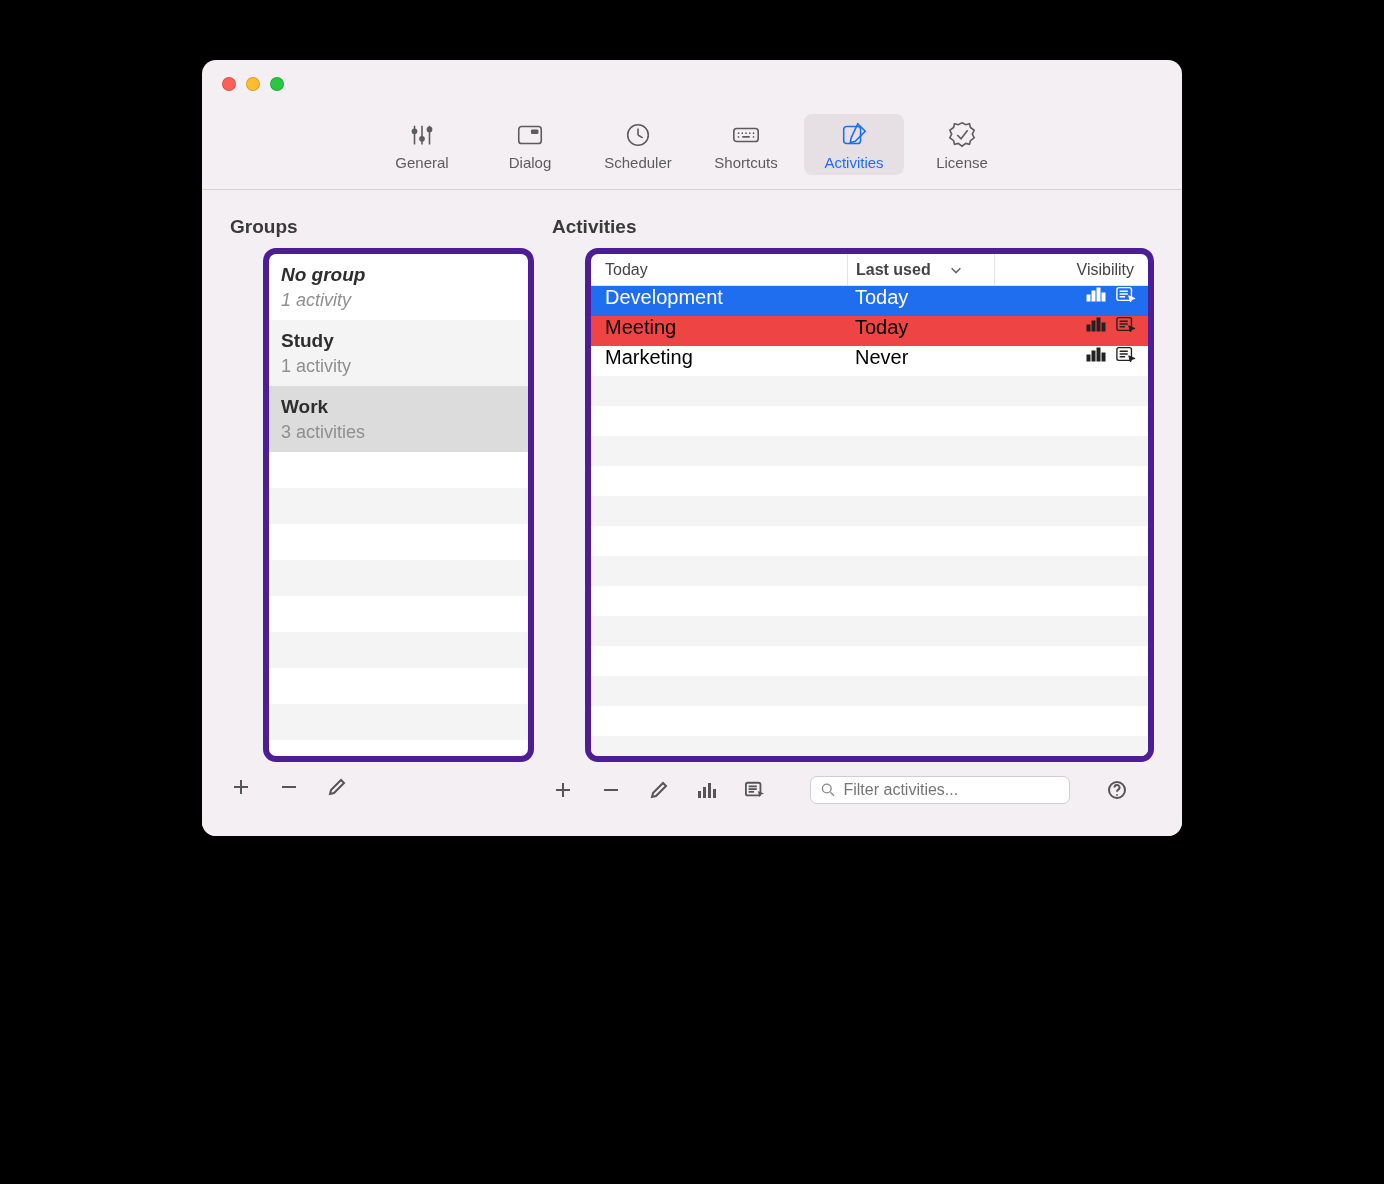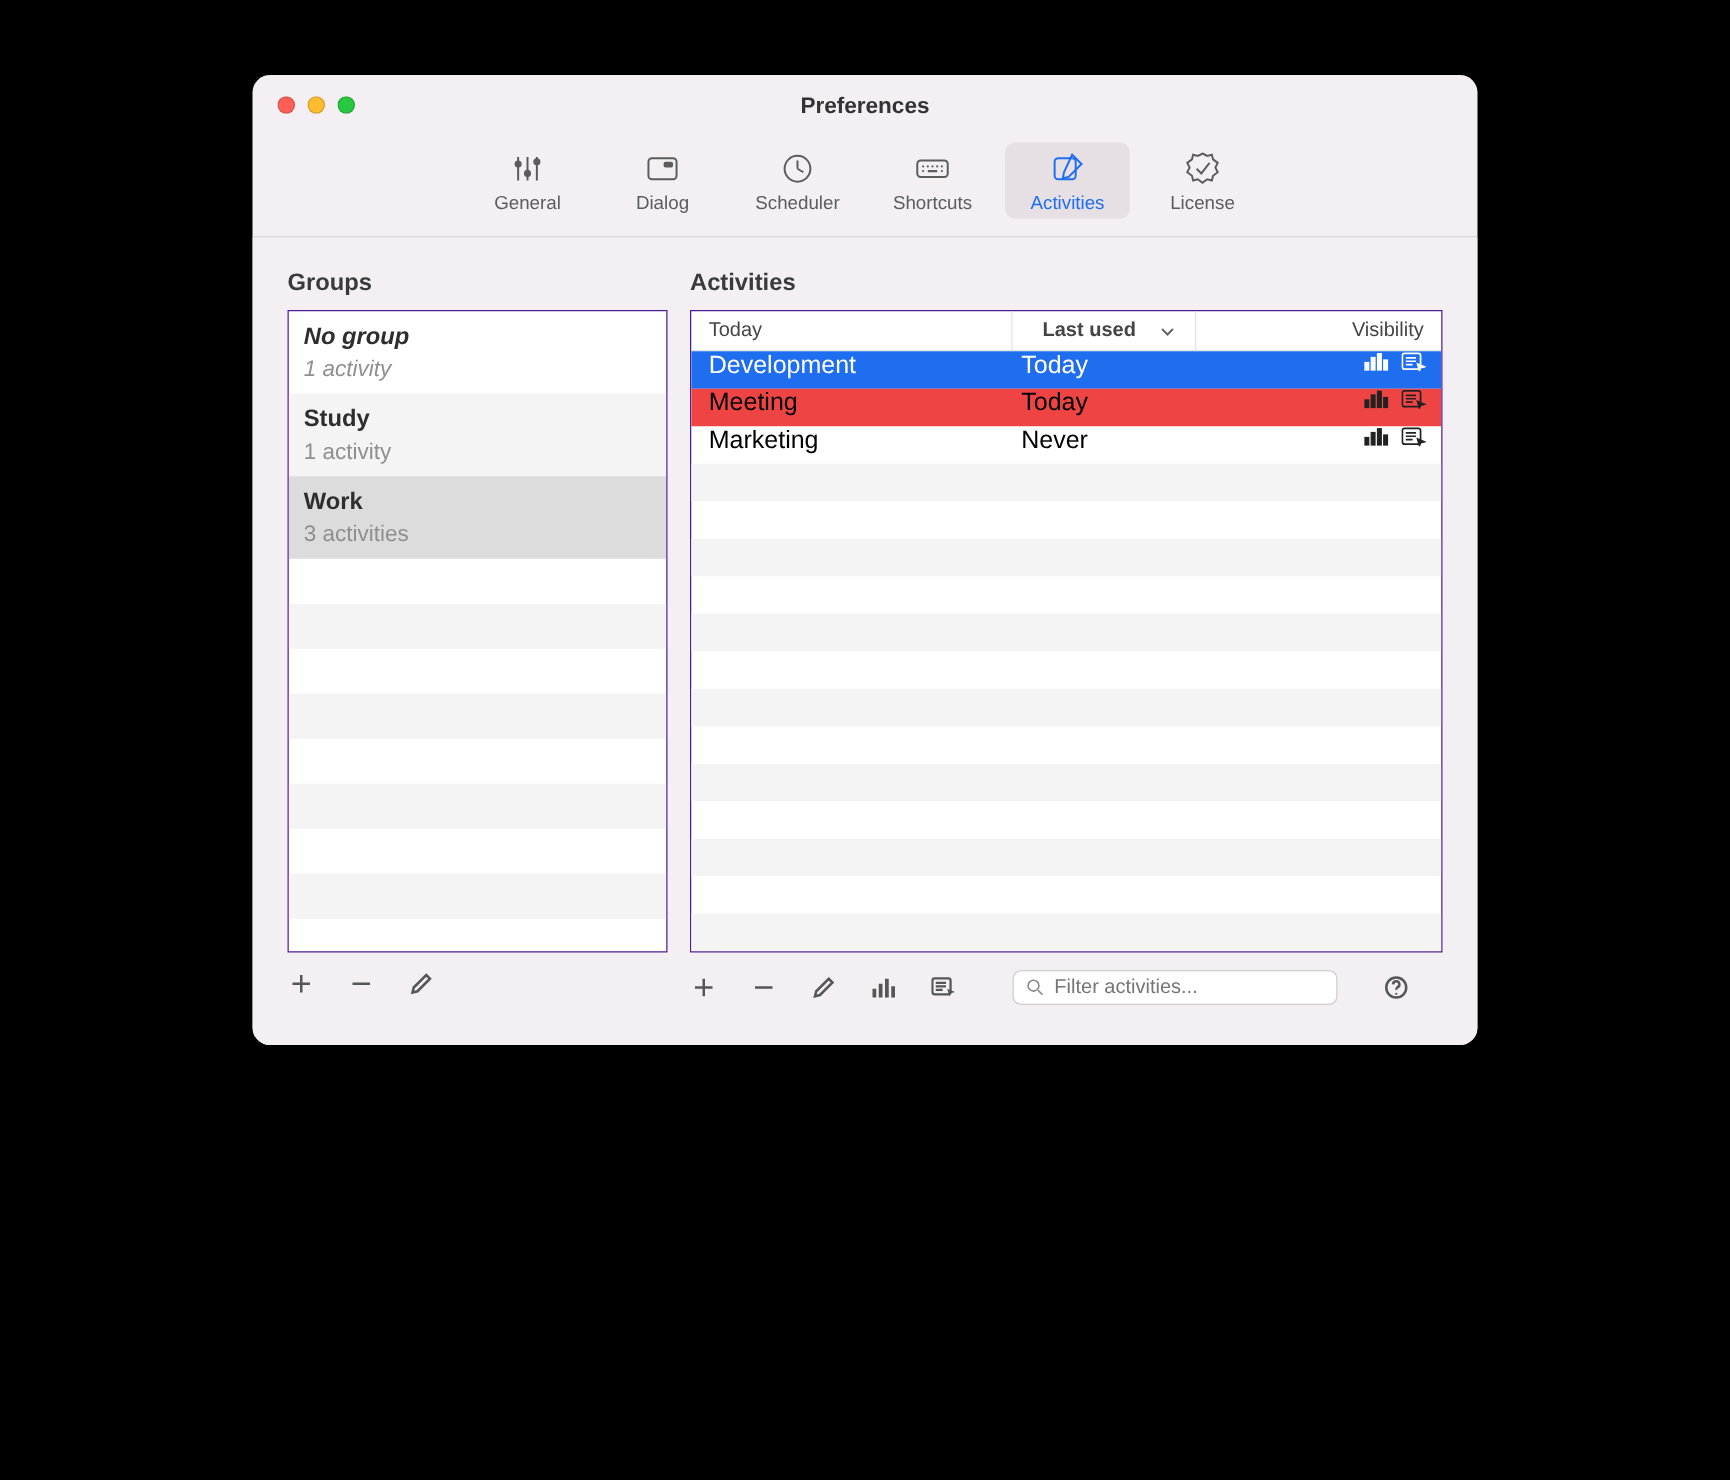--- a/index.html
+++ b/index.html
@@ -73,23 +73,24 @@
       padding: 26px 28px 20px 28px;
       gap: 18px;
       background: #f4eff2;
     }
     .panel { display: flex; flex-direction: column; }
     .panel.groups { width: 304px; }
     .panel.activities { flex: 1; }
     .panel-title { font-size: 19px; font-weight: 700; color: #3a3a3a; margin-bottom: 10px; }
     .listbox {
       background: #fff;
-      border: 1px solid #4c1d95;
-      border-radius: 0;
+      border: 6px solid #4c1d95;
+      border-radius: 13px;
       overflow: hidden;
+      margin-left: 33px;
     }
     .groups .listbox { height: 514px; }
     .activities .listbox { height: 514px; }
     .group-row {
       padding: 8px 12px 8px 12px;
       line-height: 1.35;
     }
     .group-row.striped { background: #f4f4f4; }
     .group-row.selected { background: #dcdcdc; }
     .group-title { font-size: 19px; font-weight: 700; color: #2e2e2e; }
@@ -101,21 +102,21 @@
 
     .act-header {
       display: flex;
       align-items: center;
       height: 32px;
       font-size: 16px;
       color: #444;
       border-bottom: 1px solid #e3e3e3;
     }
     .hname { flex: 0 0 256px; padding-left: 14px; }
-    .hused { flex: 0 0 148px; padding-left: 24px; font-weight: 700; display:flex; align-items:center; gap:18px; border-left: 1px solid #e3e3e3; border-right: 1px solid #e3e3e3; height:100%; }
+    .hused { flex: 0 0 148px; padding-left: 8px; font-weight: 700; display:flex; align-items:center; gap:18px; border-left: 1px solid #e3e3e3; border-right: 1px solid #e3e3e3; height:100%; }
     .hvis { flex: 1; text-align: right; padding-right: 14px; }
     .act-body .arow {
       display: flex;
       height: 30px;
       font-size: 20px;
     }
     .arow .cname { flex: 0 0 256px; padding-left: 14px; }
     .arow .cused { flex: 0 0 148px; padding-left: 8px; }
     .arow .cvis { flex: 1; display:flex; justify-content:flex-end; gap:10px; padding-right: 12px; }
     .arow.sel { background: #1f6ef0; color: #fff; }
@@ -163,21 +164,20 @@
 <body>
 
 <div class="window">
 
   <div class="titlebar">
     <div class="traffic-lights">
       <div class="dot red"></div>
       <div class="dot yellow"></div>
       <div class="dot green"></div>
     </div>
-    <div class="window-title">Preferences</div>
   </div>
 
   <div class="toolbar">
     <div class="tool-item">
       <svg viewBox="0 0 32 32">
           <line x1="8" y1="6" x2="8" y2="26"></line>
           <line x1="16" y1="6" x2="16" y2="26"></line>
           <line x1="24" y1="6" x2="24" y2="26"></line>
           <circle cx="8" cy="12" r="2.2" fill="currentColor"></circle>
           <circle cx="16" cy="20" r="2.2" fill="currentColor"></circle>

